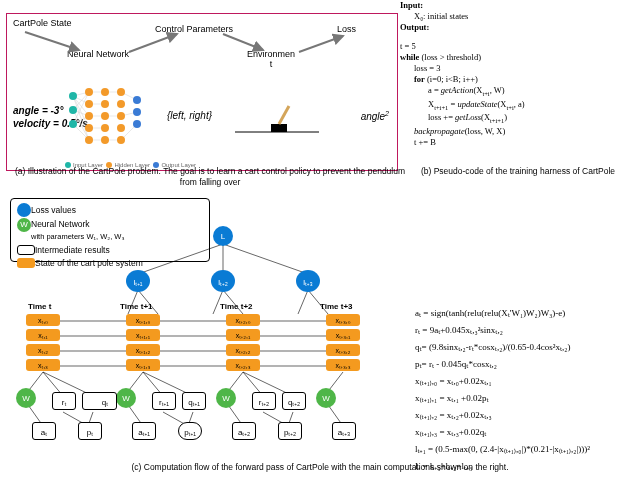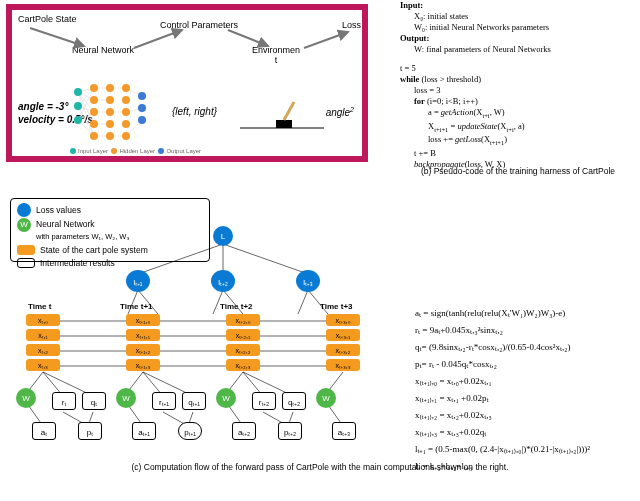--- a/index.html
+++ b/index.html
@@ -11,23 +11,23 @@
     background: #fff;
     color: #000;
     font-size: 10px;
     overflow: hidden;
   }
   .root { position: relative; width: 640px; height: 501px; }
 
   
   .panel-a {
     position: absolute;
-    left: 6px; top: 4px;
-    width: 362px; height: 158px;
-    border: 6px solid #be185d;
+    left: 6px; top: 13px;
+    width: 392px; height: 158px;
+    border: 1px solid #be185d;
     box-sizing: border-box;
   }
   .pa-label { position: absolute; font-size: 9px; }
   .pa-arrow { position: absolute; }
   .pa-arrow svg { overflow: visible; }
 
   .pa-cartpole-state { left: 6px; top: 4px; }
   .pa-nn { left: 60px; top: 35px; }
   .pa-control { left: 148px; top: 10px; }
   .pa-env { left: 234px; top: 35px; }
@@ -104,21 +104,21 @@
     left: 10px; top: 2px;
     width: 200px; height: 64px;
     border: 1px solid #000;
     border-radius: 4px;
     background: #fff;
     padding: 4px 6px;
     box-sizing: border-box;
     font-size: 8.5px;
     line-height: 12px;
   }
-  .lg-row { display:flex; align-items:center; gap:5px; margin-bottom:1px;}
+  .lg-row { display:flex; align-items:center; margin-bottom:1px;}
   .lg-dot { width:14px; height:14px; border-radius:50%; flex:0 0 auto; display:flex; align-items:center; justify-content:center; font-size:8px; color:#fff;}
   .lg-dot.blue { background:#0a7bd4;}
   .lg-dot.green { background:#4fb648;}
   .lg-rect { width:18px; height:10px; border-radius:3px; background:#f49a1f; flex:0 0 auto;}
   .lg-out { width:18px; height:10px; border-radius:3px; border:1px solid #000; flex:0 0 auto; box-sizing:border-box;}
 
   
   .graph {
     position: absolute;
     left: 8px; top: 30px;
@@ -284,58 +284,57 @@
     </div>
 
     <div class="env-draw">
       <svg width="84" height="34">
         <line x1="0" y1="28" x2="84" y2="28" stroke="#000" stroke-width="1"></line>
         <rect x="36" y="20" width="16" height="8" fill="#000"></rect>
         <line x1="44" y1="20" x2="54" y2="2" stroke="#d4a55a" stroke-width="3"></line>
       </svg>
     </div>
   </div>
+  <div class="caption-a">(a) Illustration of the CartPole problem. The goal is to learn a cart control policy to prevent the pendulum from falling over</div>
 
   <div class="panel-b">
     <div><span class="kw">Input:</span></div>
     <div class="indent1">X₀: initial states</div>
-    <div class="indent1">W₀: initial Neural Networks parameters</div>
     <div><span class="kw">Output:</span></div>
-    <div class="indent1">W: final parameters of Neural Networks</div>
     <div style="height:8px;"></div>
     <div>t = 5</div>
     <div><span class="kw">while</span> (loss &gt; threshold)</div>
     <div class="indent1">loss = 3</div>
     <div class="indent1"><span class="kw">for</span> (i=0; i&lt;B; i++)</div>
     <div class="indent2">a = <span class="it">getAction</span>(X<sub>t+i</sub>, W)</div>
     <div class="indent2">X<sub>t+i+1</sub> = <span class="it">updateState</span>(X<sub>t+i</sub>, a)</div>
     <div class="indent2">loss += <span class="it">getLoss</span>(X<sub>t+i+1</sub>)</div>
+    <div class="indent1"><span class="it">backpropagate</span>(loss, W, X)</div>
     <div class="indent1">t += B</div>
-    <div class="indent1"><span class="it">backpropagate</span>(loss, W, X)</div>
   </div>
   <div class="caption-b">(b) Pseudo-code of the training harness of CartPole</div>
 
   <div class="panel-c">
 
     <div class="legend-box">
       <div class="lg-row">
           <span class="lg-dot blue"></span>
           <span>Loss values</span>
         </div>
       <div class="lg-row" style="align-items:flex-start;">
           <span class="lg-dot green">W</span>
           <span><span>Neural  Network</span><br><span style="font-size:7.5px;">with parameters W₁, W₂, W₃</span></span>
         </div>
       <div class="lg-row">
+          <span class="lg-out"></span>
+          <span>Intermediate results</span>
+        </div>
+      <div class="lg-row">
           <span class="lg-rect"></span>
           <span>State of the cart pole system</span>
-        </div>
-      <div class="lg-row">
-          <span class="lg-out"></span>
-          <span>Intermediate results</span>
         </div>
     </div>
 
     <div class="graph">
 
       <svg width="390" height="236">
         <g stroke="#000" stroke-width="0.6" fill="none">
 
           <line x1="215" y1="18" x2="130" y2="48"></line>
           <line x1="215" y1="18" x2="215" y2="48"></line>
@@ -417,21 +416,21 @@
       <div class="state-node" style="left:318px; top:103px;">xₜ₊₃,₁</div>
       <div class="state-node" style="left:318px; top:118px;">xₜ₊₃,₂</div>
       <div class="state-node" style="left:318px; top:133px;">xₜ₊₃,₃</div>
 
       <div class="node-circle green" style="left:8px;  top:162px; width:20px; height:20px;">W</div>
       <div class="node-circle green" style="left:108px; top:162px; width:20px; height:20px;">W</div>
       <div class="node-circle green" style="left:208px; top:162px; width:20px; height:20px;">W</div>
       <div class="node-circle green" style="left:308px; top:162px; width:20px; height:20px;">W</div>
 
       <div class="int-node" style="left:44px;  top:166px;">rₜ</div>
-      <div class="int-node" style="left:74px;  top:166px;">qₜ</div>
+      <div class="int-node" style="left:74px;  top:166px;padding-left:11px;">qₜ</div>
       <div class="int-node" style="left:144px; top:166px;">rₜ₊₁</div>
       <div class="int-node" style="left:174px; top:166px;">qₜ₊₁</div>
       <div class="int-node" style="left:244px; top:166px;">rₜ₊₂</div>
       <div class="int-node" style="left:274px; top:166px;">qₜ₊₂</div>
 
       <div class="int-node" style="left:24px;  top:196px;">aₜ</div>
       <div class="int-node" style="left:70px;  top:196px;">pₜ</div>
       <div class="int-node" style="left:124px; top:196px;">aₜ₊₁</div>
       <div class="int-node" style="left:170px; top:196px;border-radius:9px;">pₜ₊₁</div>
       <div class="int-node" style="left:224px; top:196px;">aₜ₊₂</div>

